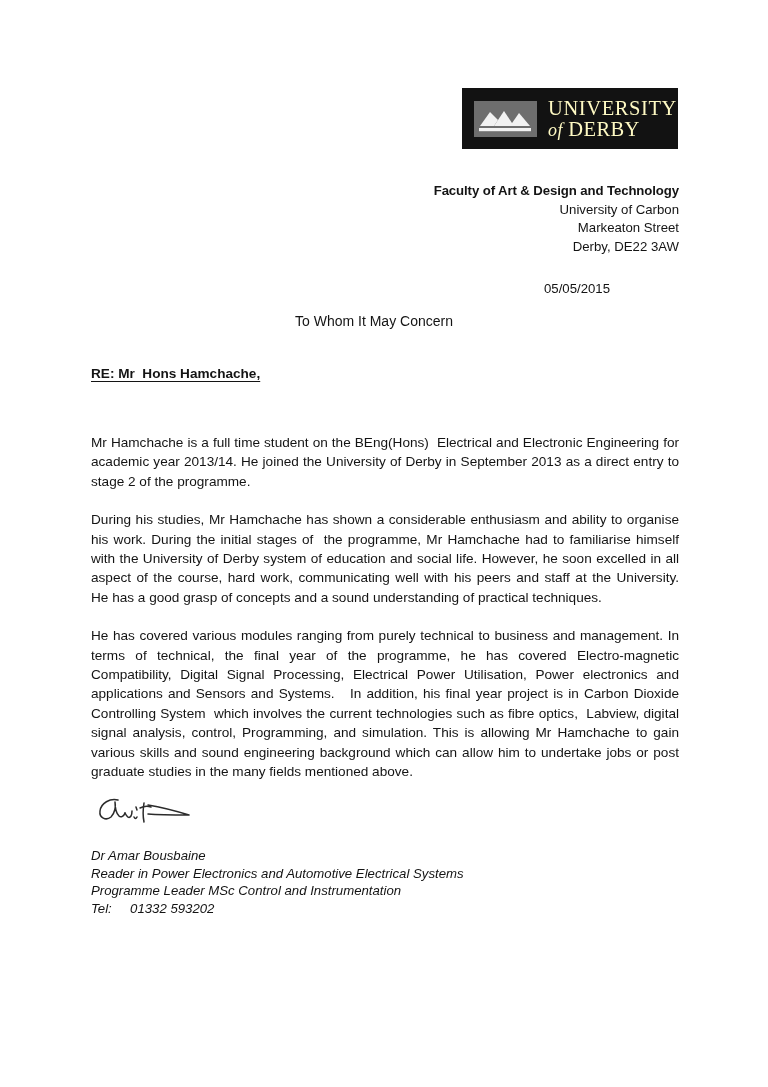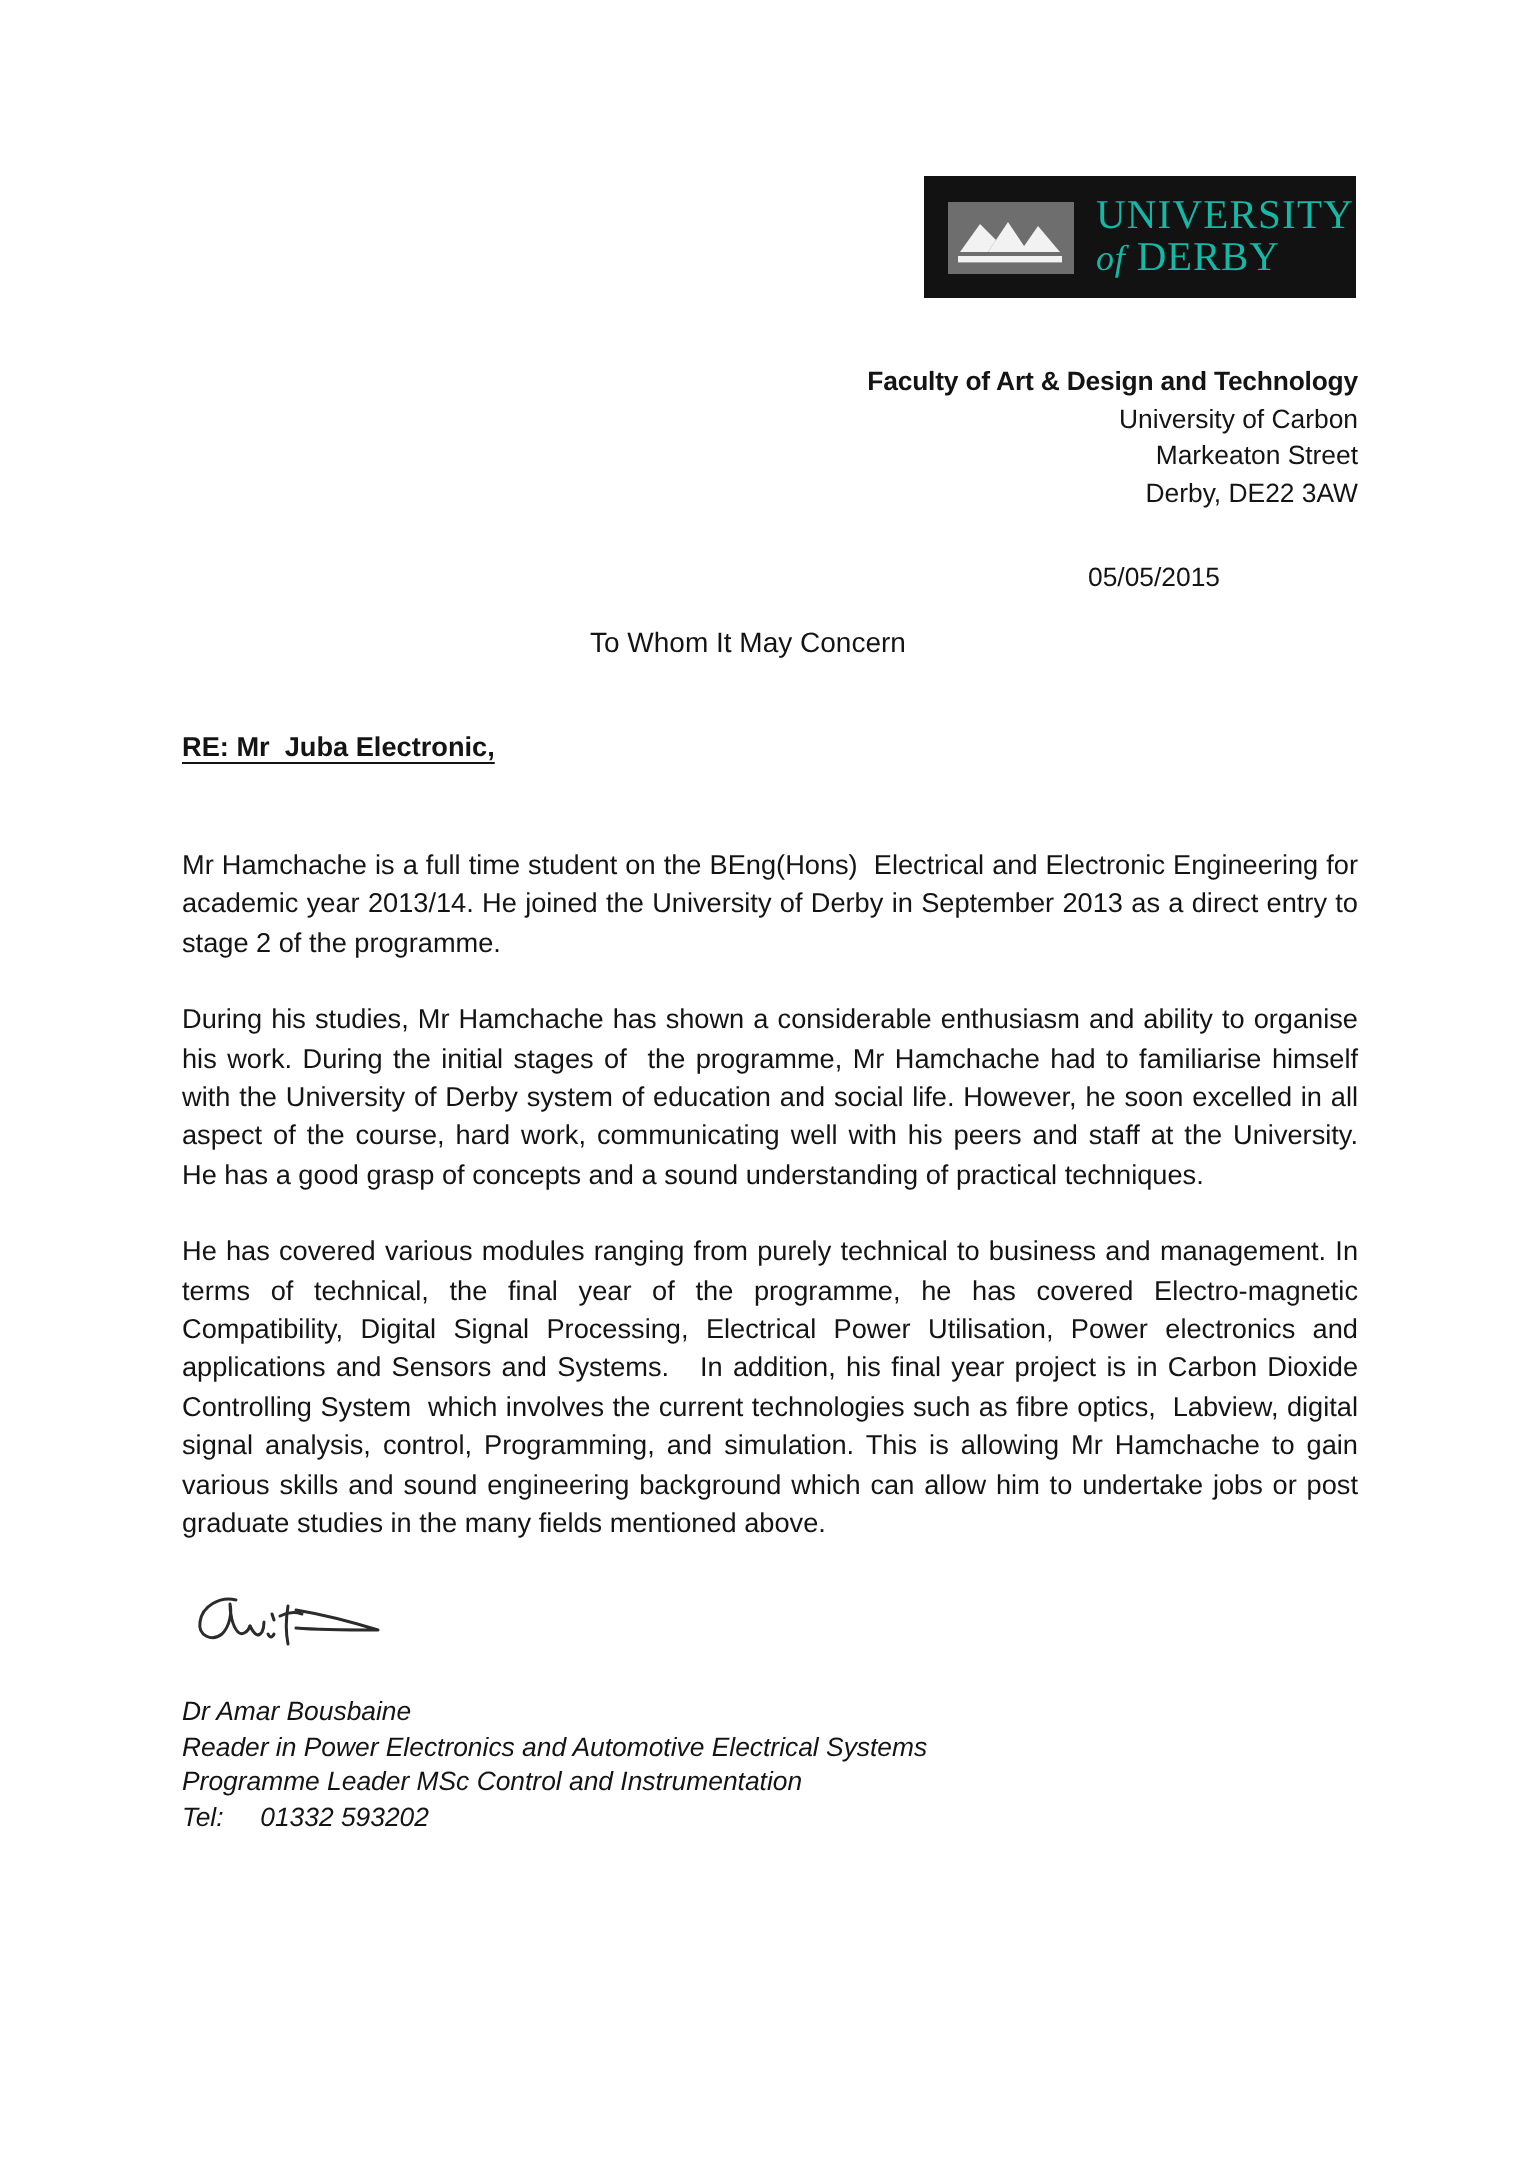--- a/index.html
+++ b/index.html
@@ -37,21 +37,21 @@
     width: 63px;
     height: 36px;
     margin-left: 12px;
     background: #6e6e6e;
     position: relative;
     flex: 0 0 auto;
   }
   .logo-mark svg { display: block; }
   .logo-word {
     margin-left: 11px;
-    color: #14b8a6;
+    color: #fef9c3;
     line-height: 1.0;
     font-family: "Liberation Serif", serif;
   }
   .logo-word .l1 {
     display: block;
     font-size: 20.5px;
     letter-spacing: 0.6px;
   }
   .logo-word .l2 {
     display: block;
@@ -114,21 +114,21 @@
   .body-text {
     position: absolute;
     left: 91px;
     top: 419px;
     width: 588px;
     font-size: 13.6px;
     line-height: 19.4px;
     text-align: justify;
   }
   .body-text p {
-    margin: 4px 0 19px 0;
+    margin: 14px 0 19px 0;
     white-space: pre-wrap;
   }
   .body-text p:last-child { margin-bottom: 0; }
 
   
   .signature {
     position: absolute;
     left: 96px;
     top: 793px;
     width: 120px;
@@ -175,21 +175,21 @@
     <div class="faculty address-line">Faculty of Art &amp; Design and Technology</div>
     <div class="address-line">University of Carbon</div>
     <div class="address-line">Markeaton Street</div>
     <div class="address-line">Derby, DE22 3AW</div>
   </div>
 
   <div class="date-line">05/05/2015</div>
 
   <div class="salutation">To Whom It May Concern</div>
 
-  <div class="subject">RE: Mr  Juba Electronic,</div>
+  <div class="subject">RE: Mr  Hons Hamchache,</div>
 
   <div class="body-text">
     <p>Mr Hamchache is a full time student on the BEng(Hons)  Electrical and Electronic Engineering for academic year 2013/14. He joined the University of Derby in September 2013 as a direct entry to stage 2 of the programme.</p>
     <p>During his studies, Mr Hamchache has shown a considerable enthusiasm and ability to organise his work. During the initial stages of  the programme, Mr Hamchache had to familiarise himself with the University of Derby system of education and social life. However, he soon excelled in all aspect of the course, hard work, communicating well with his peers and staff at the University.   He has a good grasp of concepts and a sound understanding of practical techniques.</p>
     <p>He has covered various modules ranging from purely technical to business and management. In terms of technical, the final year of the programme, he has covered Electro-magnetic Compatibility, Digital Signal Processing, Electrical Power Utilisation, Power electronics and applications and Sensors and Systems.   In addition, his final year project is in Carbon Dioxide Controlling System  which involves the current technologies such as fibre optics,  Labview, digital signal analysis, control, Programming, and simulation. This is allowing Mr Hamchache to gain various skills and sound engineering background which can allow him to undertake jobs or post graduate studies in the many fields mentioned above.</p>
   </div>
 
   <div class="signature">
     <svg width="120" height="42" viewBox="0 0 120 42" aria-hidden="true">
       <g fill="none" stroke="#2b2b2b" stroke-width="1.5" stroke-linecap="round" stroke-linejoin="round">

